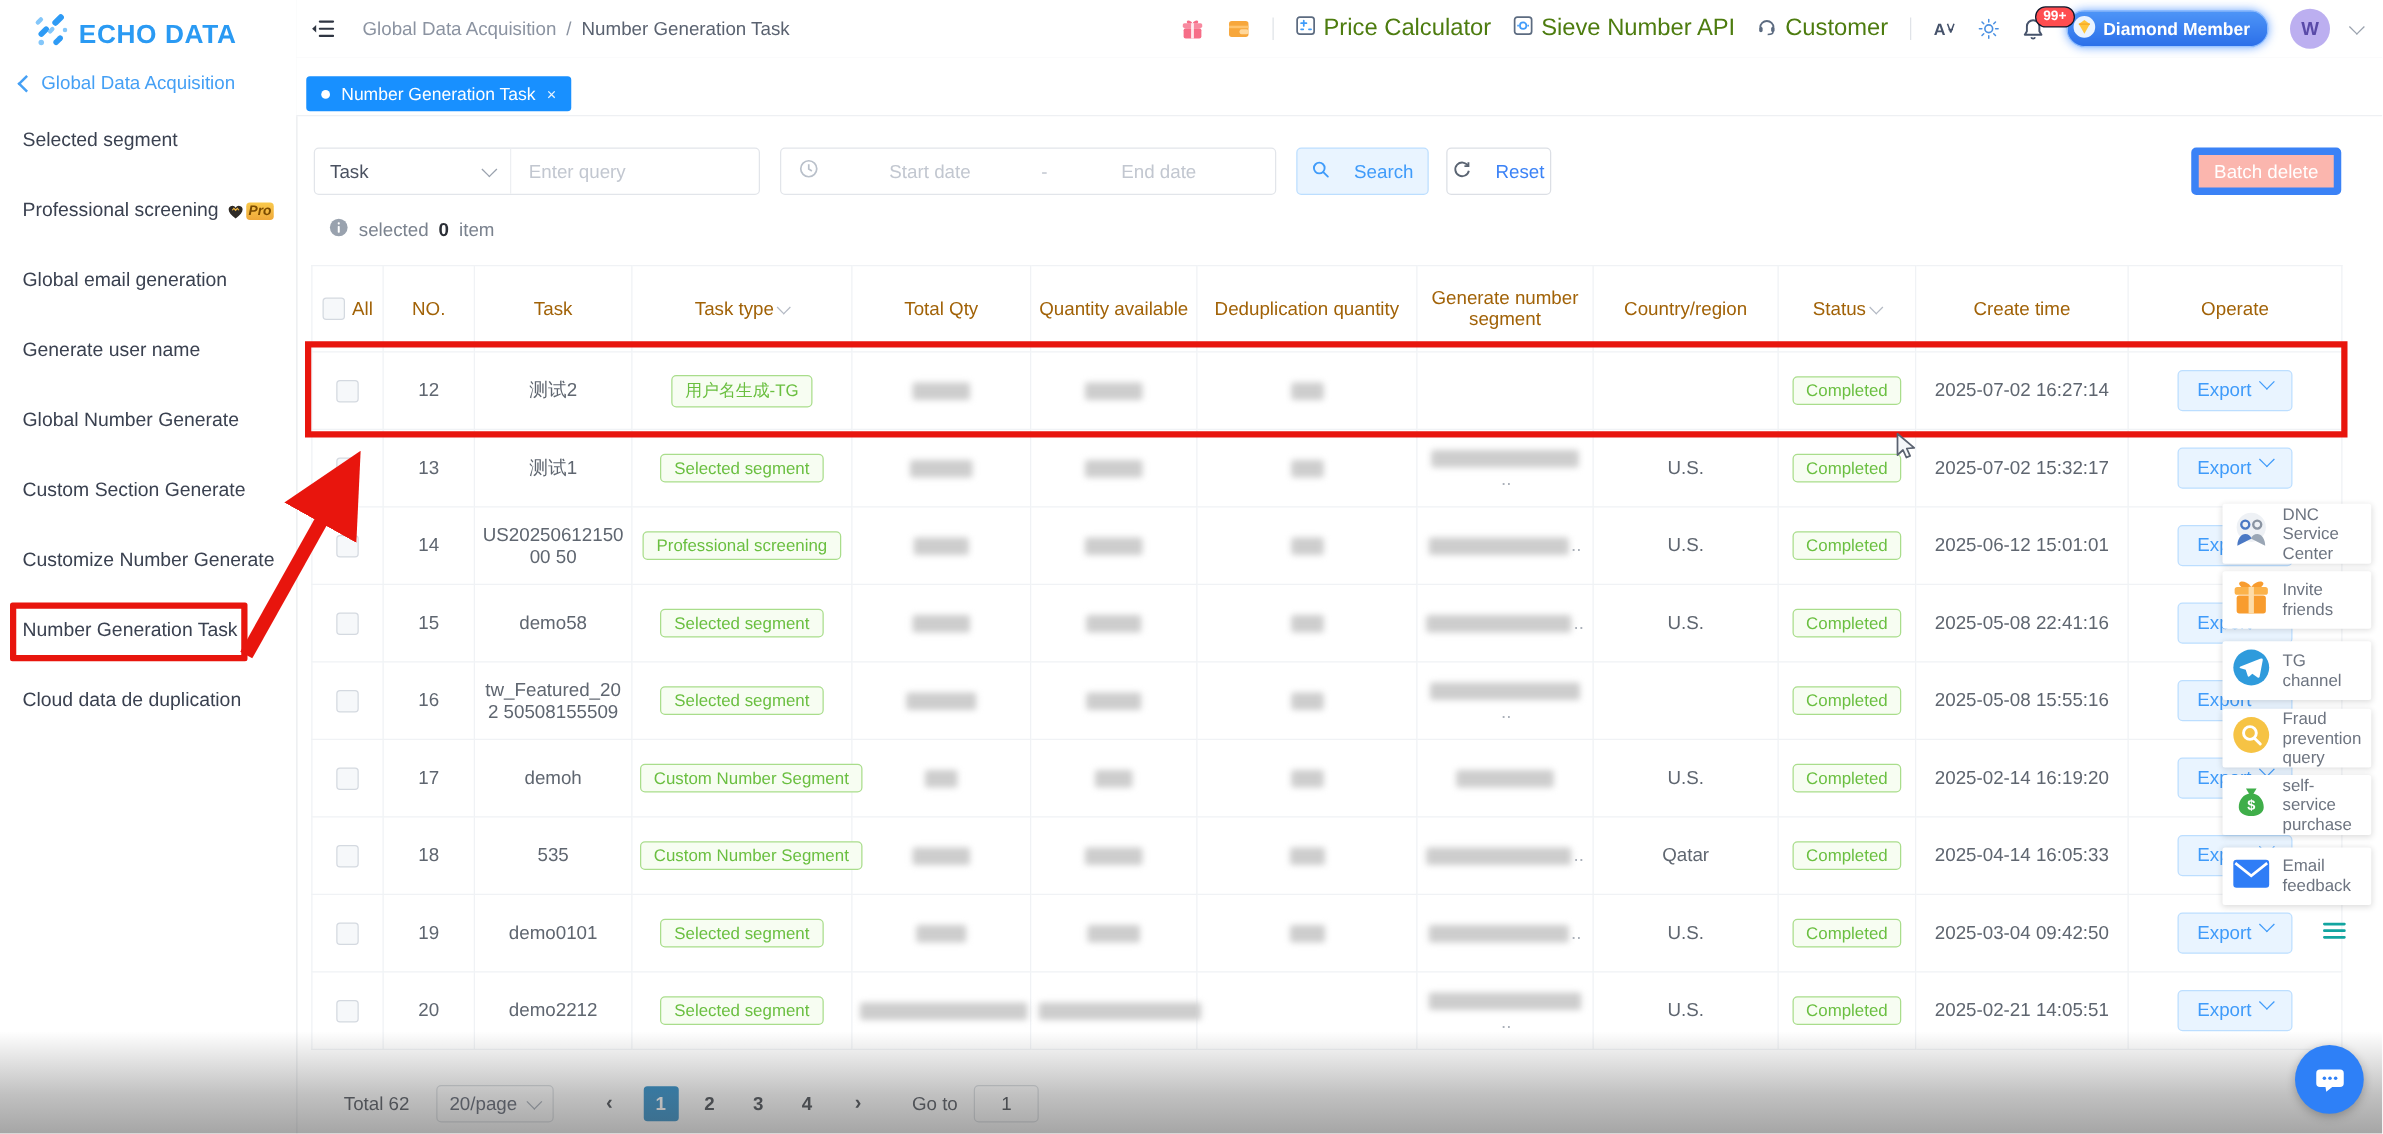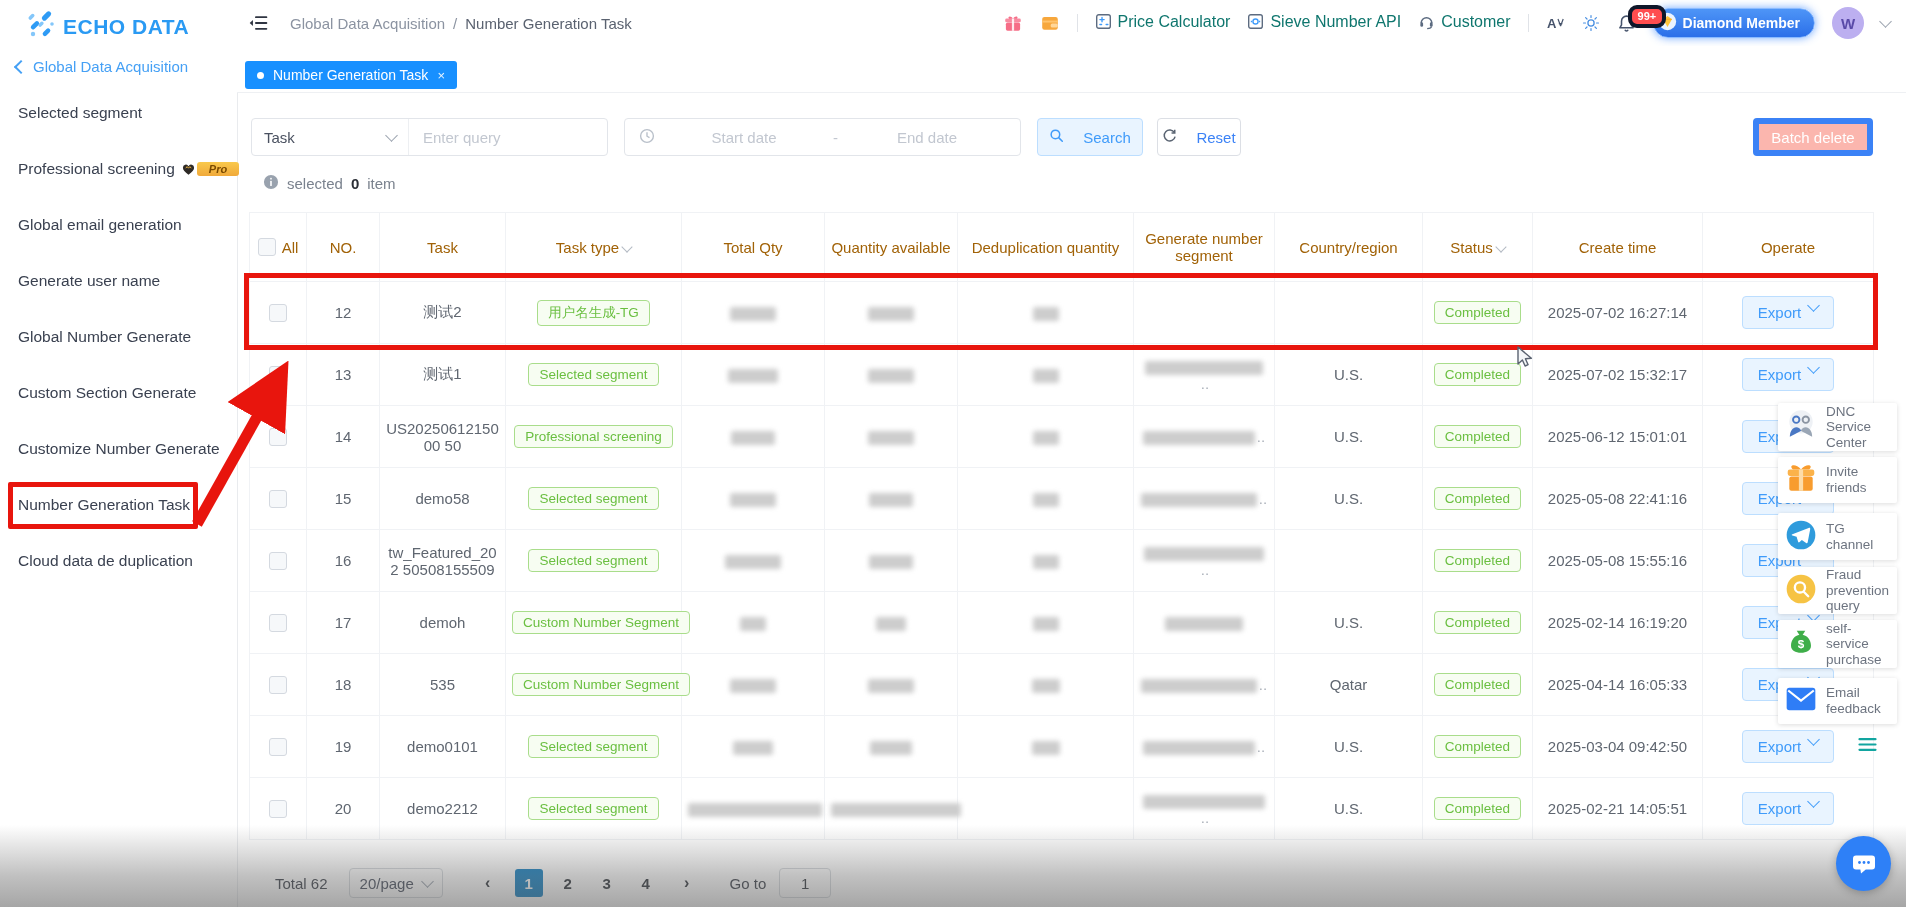--- a/index.html
+++ b/index.html
@@ -8,33 +8,33 @@
 
   
   .sidebar{position:absolute;left:0;top:0;width:237px;height:100%;background:#fff;border-right:1px solid #e9ebee;z-index:5}
   .logo{position:absolute;left:26px;top:10px;display:flex;align-items:center;gap:7px}
   .logo-text{font-size:21px;font-weight:800;color:#2a9af3;letter-spacing:.5px}
   .back-link{position:absolute;left:16px;top:58px;color:#45a0f5;font-size:15px;display:flex;gap:7px;align-items:center;cursor:pointer}
   .back-chev{width:8px;height:8px;border-left:2px solid #45a0f5;border-bottom:2px solid #45a0f5;transform:rotate(45deg);margin-top:1px}
   .side-menu{position:absolute;top:85px;left:0;right:0}
   .side-item{height:56px;display:flex;align-items:center;padding-left:18px;font-size:15.5px;color:#3a4150;gap:7px;cursor:pointer;white-space:nowrap}
   .pro-badge{display:inline-flex;align-items:center;gap:2px}
-  .pro-pill{background:linear-gradient(180deg,#f9c94c,#f0a93a);color:#7a4a00;font-size:11px;font-weight:bold;font-style:italic;padding:1px 12px;border-radius:3px}
+  .pro-pill{background:linear-gradient(180deg,#f9c94c,#f0a93a);color:#7a4a00;font-size:11px;font-weight:bold;font-style:italic;padding:1px 2px;border-radius:3px}
 
   
   .topbar{position:absolute;left:237px;top:0;right:0;height:46px;border-bottom:1px solid #eef0f3;display:flex;align-items:center;background:#fff;z-index:6}
   .collapse{margin-left:11px;cursor:pointer;display:flex}
   .crumb{margin-left:22px;font-size:15px;color:#8b93a1;display:flex;gap:8px;white-space:nowrap}
   .crumb .cur{color:#5a6270}
   .top-right{margin-left:auto;display:flex;align-items:center;gap:17px;padding-right:16px}
   .top-ico{display:flex;cursor:pointer}
-  .top-link{display:flex;align-items:flex-start;gap:6px;font-size:16px;color:#0f766e;cursor:pointer;white-space:nowrap}
+  .top-link{display:flex;align-items:flex-start;gap:6px;font-size:19px;color:#4d7c0f;cursor:pointer;white-space:nowrap}
   .vdiv{width:1px;height:18px;background:#e0e3e8}
   .bell-wrap{position:relative;display:flex;cursor:pointer}
-  .bell-badge{position:absolute;top:-9px;left:11px;background:#ff4d4f;color:#fff;font-size:11px;line-height:13px;border-radius:9px;padding:1px 6px;border:4px solid #0f172a;font-weight:bold}
+  .bell-badge{position:absolute;top:-9px;left:11px;background:#ff4d4f;color:#fff;font-size:11px;line-height:13px;border-radius:9px;padding:1px 6px;border:1px solid #0f172a;font-weight:bold}
   .member-pill{display:flex;align-items:center;gap:6px;background:linear-gradient(180deg,#4e95f7,#2b6fe9);border:1px solid #8abaff;box-shadow:0 0 8px rgba(90,155,255,.85);color:#fff;font-size:14px;font-weight:bold;padding:3px 14px 3px 4px;border-radius:15px;cursor:pointer;white-space:nowrap}
   .avatar{width:32px;height:32px;border-radius:50%;background:#bcaff0;color:#594aa8;display:flex;align-items:center;justify-content:center;font-weight:bold;font-size:15px;cursor:pointer}
   .chev{width:8px;height:8px;border-right:1.6px solid #9aa2ae;border-bottom:1.6px solid #9aa2ae;transform:rotate(45deg);display:inline-block;margin-top:-3px}
 
   
   .tabbar{position:absolute;left:237px;top:46px;right:0;height:46px;border-bottom:1px solid #eef0f3;background:#fff;z-index:6}
   .tab-pill{position:absolute;left:8px;top:15px;height:28px;background:#1890ff;color:#fff;border-radius:3px;display:flex;align-items:center;gap:9px;padding:0 12px;font-size:14px;cursor:pointer;white-space:nowrap}
   .tab-dot{width:7px;height:7px;border-radius:50%;background:#fff}
   .tab-close{font-size:13px;opacity:.9;cursor:pointer}
 

